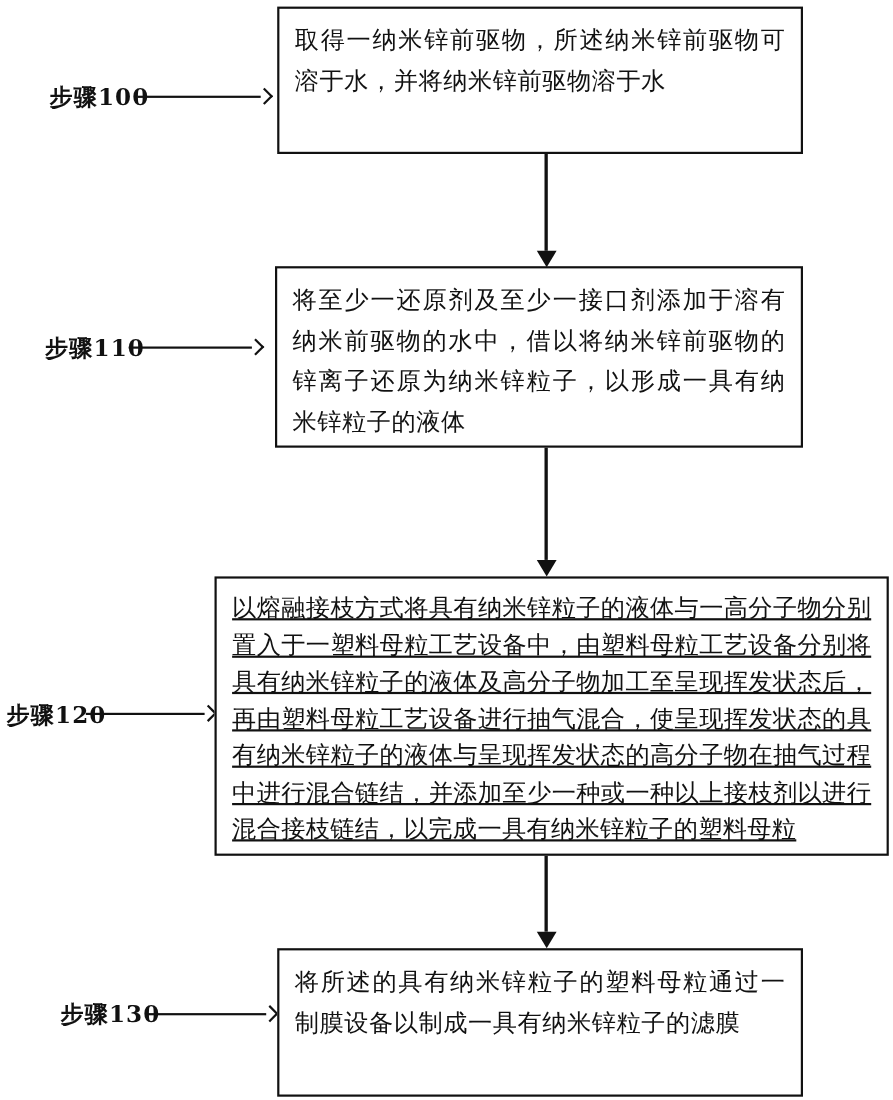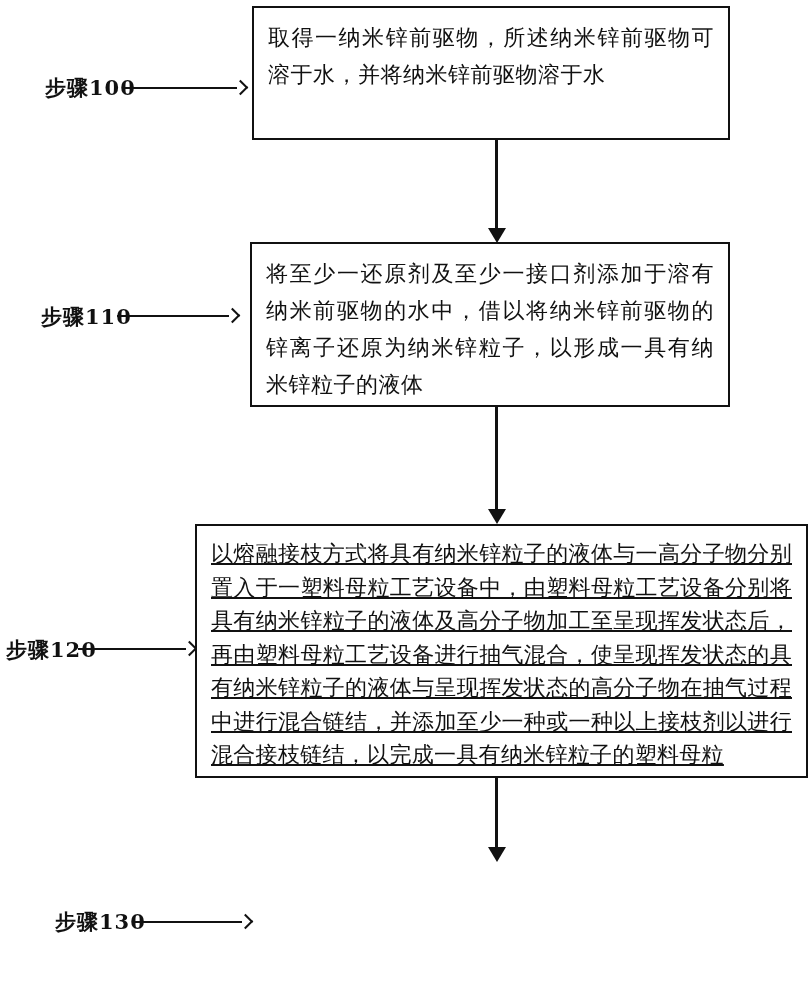--- a/index.html
+++ b/index.html
@@ -102,20 +102,23 @@
   </div>
 
   <div class="flow-box" style="left:252px; top:6px; width:478px; height:134px;">
     <p>取得一纳米锌前驱物，所述纳米锌前驱物可溶于水，并将纳米锌前驱物溶于水</p>
   </div>
 
   <div class="flow-box dense" style="left:195px; top:524px; width:613px; height:254px;text-decoration:underline;">
     <p>以熔融接枝方式将具有纳米锌粒子的液体与一高分子物分别置入于一塑料母粒工艺设备中，由塑料母粒工艺设备分别将具有纳米锌粒子的液体及高分子物加工至呈现挥发状态后，再由塑料母粒工艺设备进行抽气混合，使呈现挥发状态的具有纳米锌粒子的液体与呈现挥发状态的高分子物在抽气过程中进行混合链结，并添加至少一种或一种以上接枝剂以进行混合接枝链结，以完成一具有纳米锌粒子的塑料母粒</p>
   </div>
 
+  <div class="flow-box" style="left:252px; top:862px; width:478px; height:135px;">
+    <p>将所述的具有纳米锌粒子的塑料母粒通过一制膜设备以制成一具有纳米锌粒子的滤膜</p>
+  </div>
 
   <div class="v-arrow" style="left:495px; top:140px; height:88px;">
     <span class="head"></span>
   </div>
   <div class="v-arrow" style="left:495px; top:407px; height:102px;">
     <span class="head"></span>
   </div>
   <div class="v-arrow" style="left:495px; top:778px; height:69px;">
     <span class="head"></span>
   </div>

